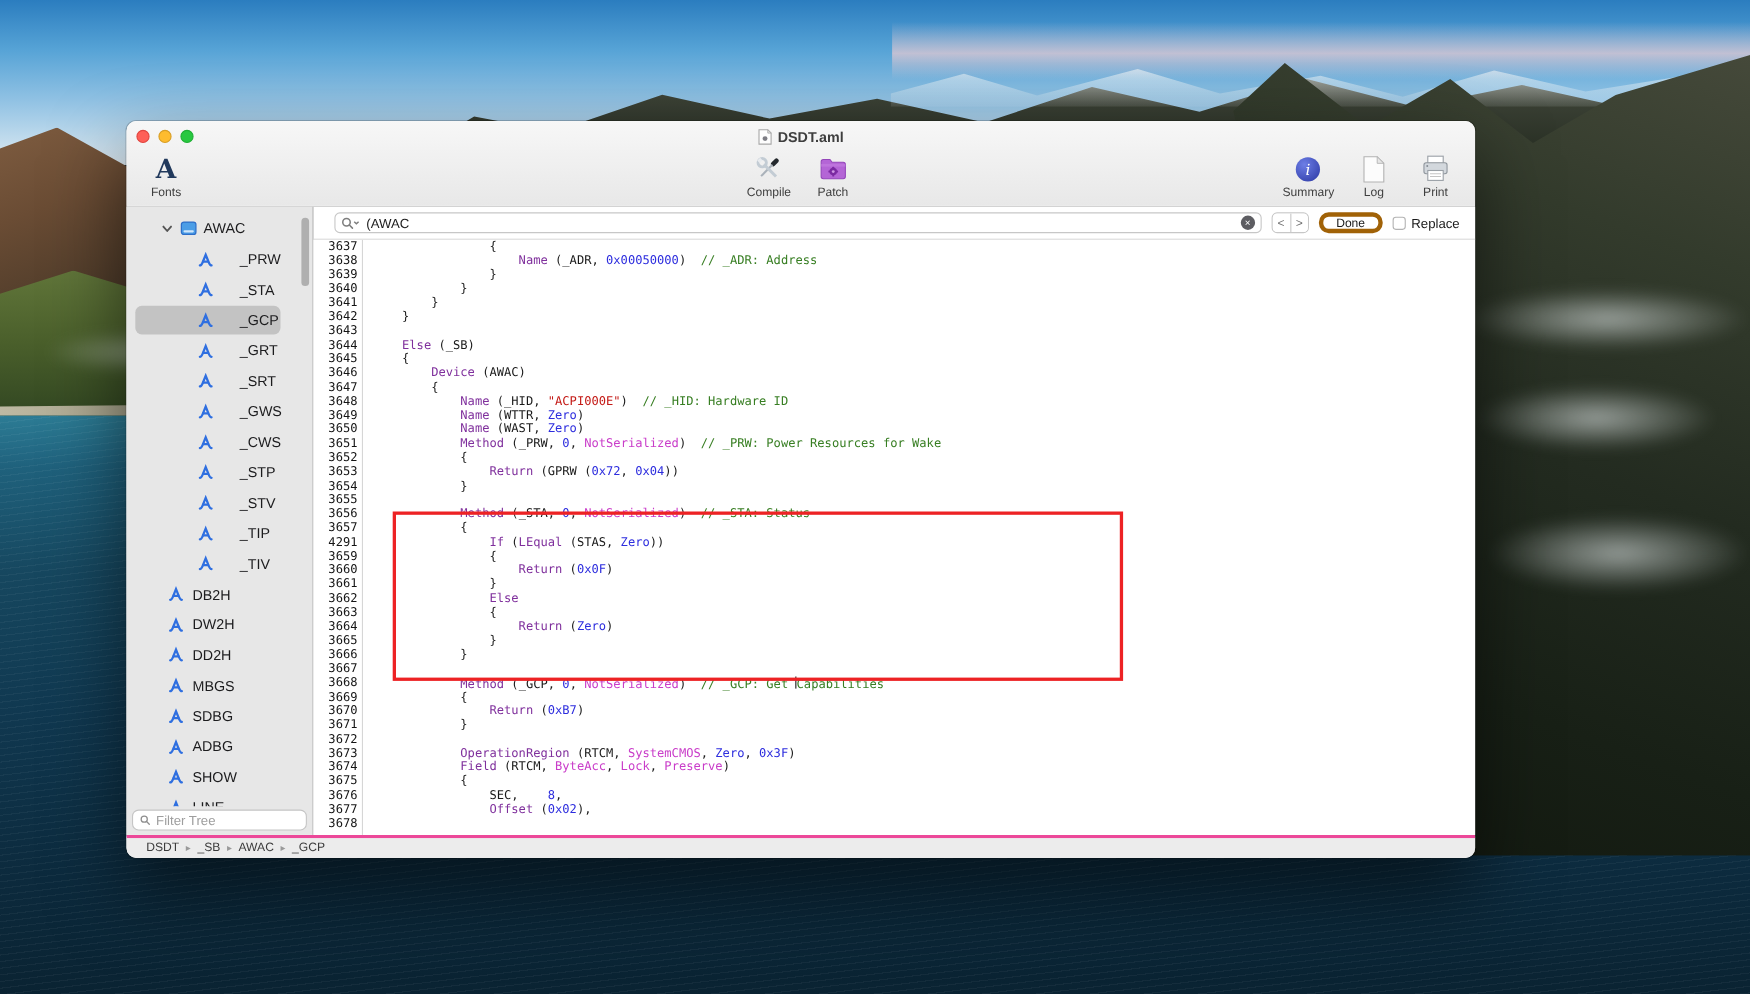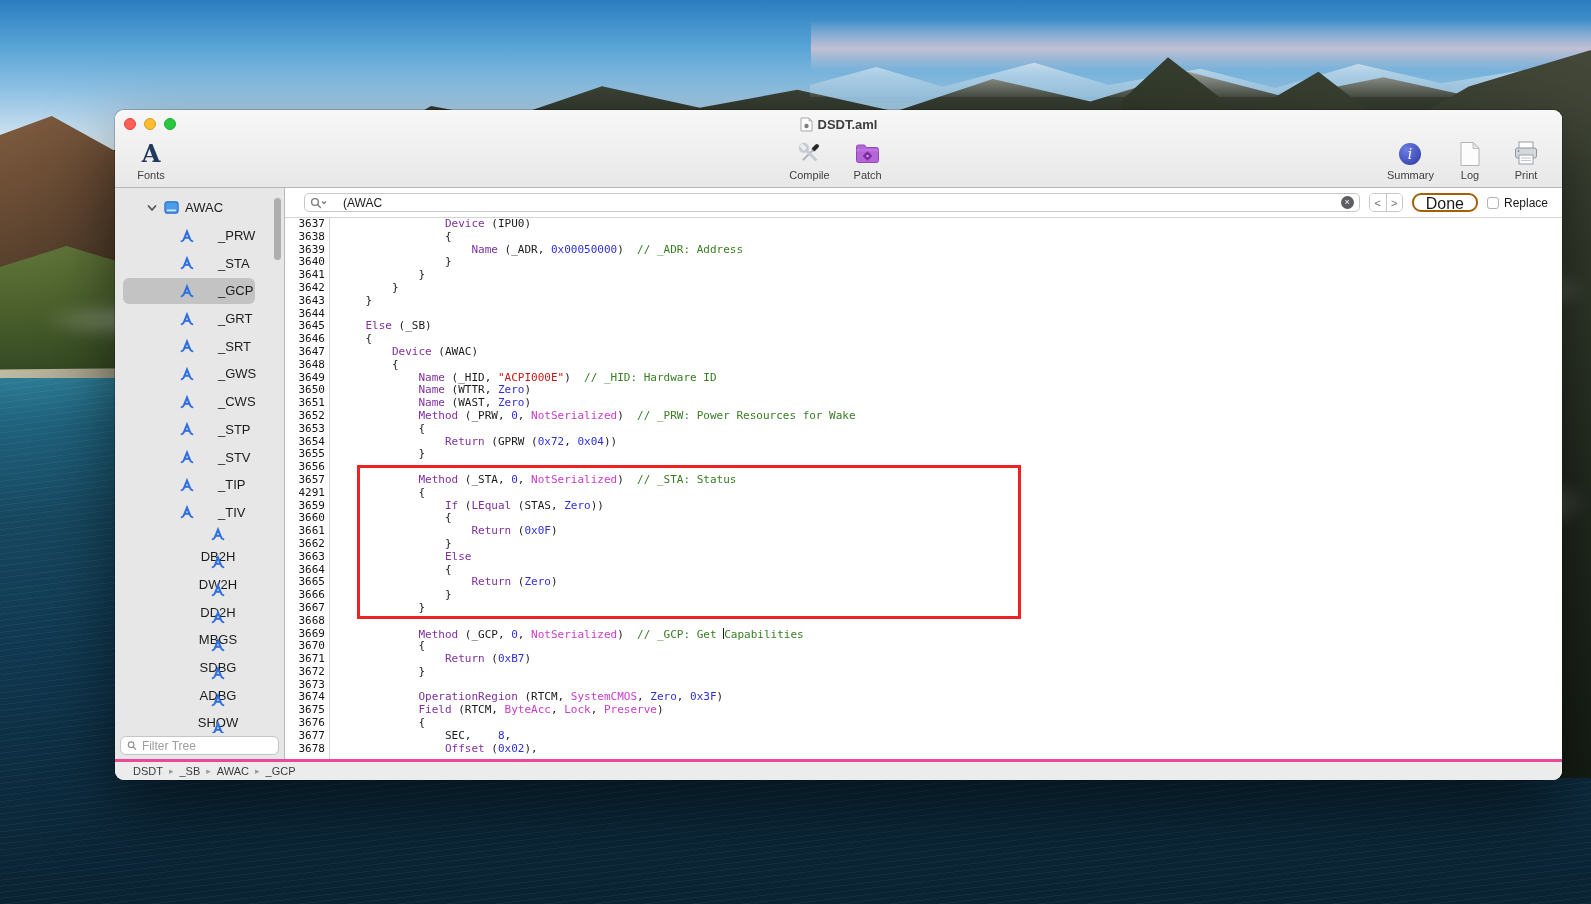--- a/index.html
+++ b/index.html
@@ -35,21 +35,21 @@
          background:linear-gradient(200deg,#45493a 0%,#333b2c 22%,#232b20 48%,#182016 75%,#12180f 100%);
          clip-path:polygon(0 7%,10% 1%,26% 9%,42% 3%,58% 11%,74% 5%,100% 0,100% 100%,40% 100%,24% 64%,10% 34%); }
   .fog { position:absolute; border-radius:50%; filter:blur(6px);
          background:radial-gradient(ellipse at center,rgba(226,233,233,.6) 0%,rgba(226,233,233,0) 70%); }
   .fog1 { top:262px; right:0; width:260px; height:56px; }
   .fog2 { top:350px; right:30px; width:220px; height:60px; }
   .fog3 { top:468px; right:0; width:240px; height:70px; }
   .fog4 { top:300px; left:40px; width:180px; height:40px; opacity:.7; }
 
   
-  .window { position:absolute; left:115px; top:110px; width:1447px; height:670px;
+  .window { position:absolute; left:115px; top:110px; width:1226px; height:670px;
             border-radius:9px; background:#fff; display:flex; flex-direction:column;
             box-shadow:0 30px 70px rgba(0,0,0,.55), 0 0 0 1px rgba(0,0,0,.18); }
   .header { height:78px; flex:0 0 78px; background:linear-gradient(#f7f7f7,#e8e8e8);
             border-bottom:1px solid #b6b6b6; border-radius:9px 9px 0 0; position:relative; }
   .titlebar { height:28px; position:relative; }
   .traffic { position:absolute; left:9px; top:8px; display:flex; gap:8px; }
   .tl { width:12px; height:12px; border-radius:50%; }
   .tl.red { background:#fe5f57; border:.5px solid #e0443e; }
   .tl.yellow { background:#febc2e; border:.5px solid #d89e24; }
   .tl.green { background:#28c840; border:.5px solid #1faf34; }
@@ -66,50 +66,50 @@
   .tb-label { font-size:11px; color:#3f3f3f; }
   .fonts-glyph { font-family:"DejaVu Serif",serif; font-size:24px; font-weight:600; color:#21395c; line-height:26px; }
 
   
   .window-content { flex:1; display:flex; min-height:0; }
   .sidebar { width:170px; flex:0 0 170px; background:#e7e7e7; border-right:1px solid #b9b9b9; position:relative; }
   .tree-scroll { position:absolute; top:6px; left:0; right:0; bottom:26px; overflow:hidden; }
   .tree-row { height:27.7px; display:flex; align-items:center; position:relative; }
   .tree-row.parent { padding-left:31px; gap:5px; }
   .tree-row.lvl2 { padding-left:64px; gap:23px; }
-  .tree-row.lvl1 { padding-left:37px; gap:7px;flex-direction:column; }
+  .tree-row.lvl1 { padding-left:37px; gap:7px; }
   .tree-row.selected::before { content:''; position:absolute; left:8px; right:29px; top:1px; bottom:1px;
                                background:var(--selection,#c3c3c3); border-radius:6px; }
   .tree-row > * { position:relative; }
   .tree-label { font-size:13px; color:#1c1c1e; }
   .m-icon, .dev-icon, .chev-icon { flex:0 0 auto; }
   .side-scrollbar { position:absolute; right:3px; top:10px; width:7px; height:62px;
                     background:#a4a4a4; border-radius:4px; opacity:.85; }
   .filter-field { position:absolute; left:5px; right:5px; bottom:4px; height:19px; background:#fff;
                   border:1px solid #c5c5c5; border-radius:6px; display:flex; align-items:center;
                   padding:0 6px; gap:5px; }
   .filter-field input { border:none; outline:none; width:100%; font-size:12px; color:#333;
                         font-family:"Liberation Sans",sans-serif; background:transparent; }
   .filter-field input::placeholder { color:#9e9e9e; }
 
   .right-pane { flex:1; display:flex; flex-direction:column; min-width:0; }
   .find-bar { height:30px; flex:0 0 30px; background:#fff; border-bottom:1px solid #d4d4d4;
               display:flex; align-items:center; padding:0 14px 0 19px; gap:9px; }
   .search-field { flex:1; height:19px; border:1px solid #c7c7c7; border-radius:5px; background:#fff;
-                  display:flex; align-items:center; padding:0 5px; gap:16px; }
+                  display:flex; align-items:center; padding:0 5px; gap:6px; }
   .search-field input { flex:1; border:none; outline:none; font-size:12px; color:#1a1a1a;
                         font-family:"Liberation Sans",sans-serif; background:transparent; }
   .clear-btn { width:13px; height:13px; border-radius:50%; background:#5d5d62; color:#fff; font-size:9px;
                line-height:13px; text-align:center; cursor:pointer; flex:0 0 auto; }
   .seg { display:flex; border:1px solid #c7c7c7; border-radius:5px; overflow:hidden; height:19px; }
   .seg button { width:16px; border:none; background:#fff; color:#6e6e6e; font-size:11px; cursor:pointer;
                 font-family:"Liberation Sans",sans-serif; padding:0; }
   .seg button + button { border-left:1px solid #c7c7c7; }
-  .done-btn { height:19px; padding:0 12px; border:2px solid #a16207; border-radius:9px; background:#fff;
-              font-size:16px; color:#1a1a1a; cursor:pointer; font-family:"Liberation Sans",sans-serif; }
+  .done-btn { height:19px; padding:0 12px; border:4px solid #a16207; border-radius:9px; background:#fff;
+              font-size:11px; color:#1a1a1a; cursor:pointer; font-family:"Liberation Sans",sans-serif; }
   .replace-wrap { display:flex; align-items:center; gap:5px; }
   .cb { width:12px; height:12px; border:1px solid #b3b3b3; border-radius:3px; background:#fff; }
   .replace-label { font-size:12px; color:#1a1a1a; }
 
   
   .editor { flex:1; display:flex; position:relative; background:#fff; overflow:hidden;
             font-family:"DejaVu Sans Mono","Liberation Mono",monospace; font-size:11px; }
   .gutter { width:45px; flex:0 0 45px; border-right:1px solid #d6d6d6; }
   .ln { height:12.8px; line-height:12.8px; text-align:right; padding-right:4px; color:#141414; }
   .code-col { flex:1; padding-left:9px; min-width:0; }
@@ -474,21 +474,20 @@
             <div class="ln">3671</div>
             <div class="ln">3672</div>
             <div class="ln">3673</div>
             <div class="ln">3674</div>
             <div class="ln">3675</div>
             <div class="ln">3676</div>
             <div class="ln">3677</div>
             <div class="ln">3678</div>
           </div>
         <div class="code-col" id="code">
-            <div class="code-line"><span class="tok-p">                </span><span class="tok-k">Device</span><span class="tok-p"> (IPU0)</span></div>
             <div class="code-line"><span class="tok-p">                {</span></div>
             <div class="code-line"><span class="tok-p">                    </span><span class="tok-k">Name</span><span class="tok-p"> (_ADR, </span><span class="tok-n">0x00050000</span><span class="tok-p">)  </span><span class="tok-c">// _ADR: Address</span></div>
             <div class="code-line"><span class="tok-p">                }</span></div>
             <div class="code-line"><span class="tok-p">            }</span></div>
             <div class="code-line"><span class="tok-p">        }</span></div>
             <div class="code-line"><span class="tok-p">    }</span></div>
             <div class="code-line"></div>
             <div class="code-line"><span class="tok-p">    </span><span class="tok-k">Else</span><span class="tok-p"> (_SB)</span></div>
             <div class="code-line"><span class="tok-p">    {</span></div>
             <div class="code-line"><span class="tok-p">        </span><span class="tok-k">Device</span><span class="tok-p"> (AWAC)</span></div>

